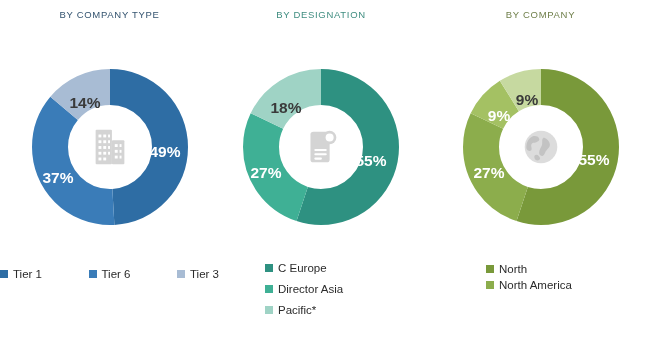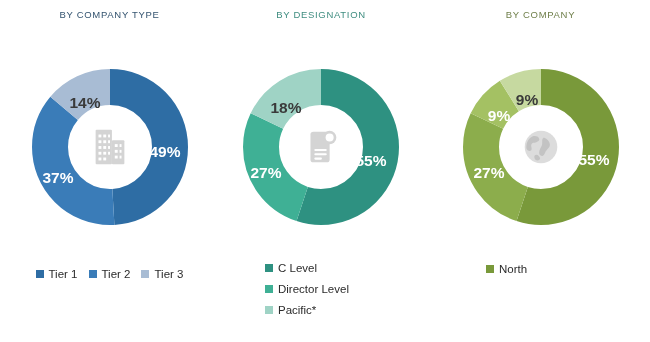--- a/index.html
+++ b/index.html
@@ -98,21 +98,21 @@
     color: #2b2b2b;
     font-family: "Liberation Sans", sans-serif;
   }
 
   
   #legend-company {
     left: 0;
     width: 219px;
     top: 268px;
     display: flex;
-    justify-content: center;
+    justify-content: space-between;
     gap: 11px;
   }
 
   
   #legend-design {
     left: 50px;
     top: 262px;
   }
   #legend-design .legend-item { margin-bottom: 9px; }
 
@@ -178,21 +178,21 @@
       </div>
     </div>
 
     <div class="legend" id="legend-company">
       <div class="legend-item">
         <span class="legend-swatch" style="background:#2e6da4"></span>
         <span class="legend-text">Tier 1</span>
       </div>
       <div class="legend-item">
         <span class="legend-swatch" style="background:#3a7cb8"></span>
-        <span class="legend-text">Tier 2</span>
+        <span class="legend-text">Tier 6</span>
       </div>
       <div class="legend-item">
         <span class="legend-swatch" style="background:#a8bcd4"></span>
         <span class="legend-text">Tier 3</span>
       </div>
     </div>
   </div>
 
   <div class="panel" id="panel-design">
 
@@ -220,25 +220,25 @@
           <rect x="17" y="26" width="13" height="2.2" rx="1.1" fill="#ffffff"></rect>
           <rect x="17" y="30.5" width="13" height="2.2" rx="1.1" fill="#ffffff"></rect>
           <rect x="17" y="35" width="8" height="2.2" rx="1.1" fill="#ffffff"></rect>
         </svg>
       </div>
     </div>
 
     <div class="legend" id="legend-design">
       <div class="legend-item">
         <span class="legend-swatch" style="background:#2e9181"></span>
-        <span class="legend-text">C Level</span>
+        <span class="legend-text">C Europe</span>
       </div>
       <div class="legend-item">
         <span class="legend-swatch" style="background:#3fb095"></span>
-        <span class="legend-text">Director Level</span>
+        <span class="legend-text">Director Asia</span>
       </div>
       <div class="legend-item">
         <span class="legend-swatch" style="background:#9fd3c5"></span>
         <span class="legend-text">Pacific*</span>
       </div>
     </div>
   </div>
 
   <div class="panel" id="panel-region">
 
@@ -271,16 +271,20 @@
           </g>
         </svg>
       </div>
     </div>
 
     <div class="legend" id="legend-region">
       <div class="legend-item">
         <span class="legend-swatch" style="background:#79993a"></span>
         <span class="legend-text">North</span>
       </div>
+      <div class="legend-item">
+        <span class="legend-swatch" style="background:#8cad4c"></span>
+        <span class="legend-text">North America</span>
+      </div>
     </div>
   </div>
 
 </div>
 
 </body></html>

